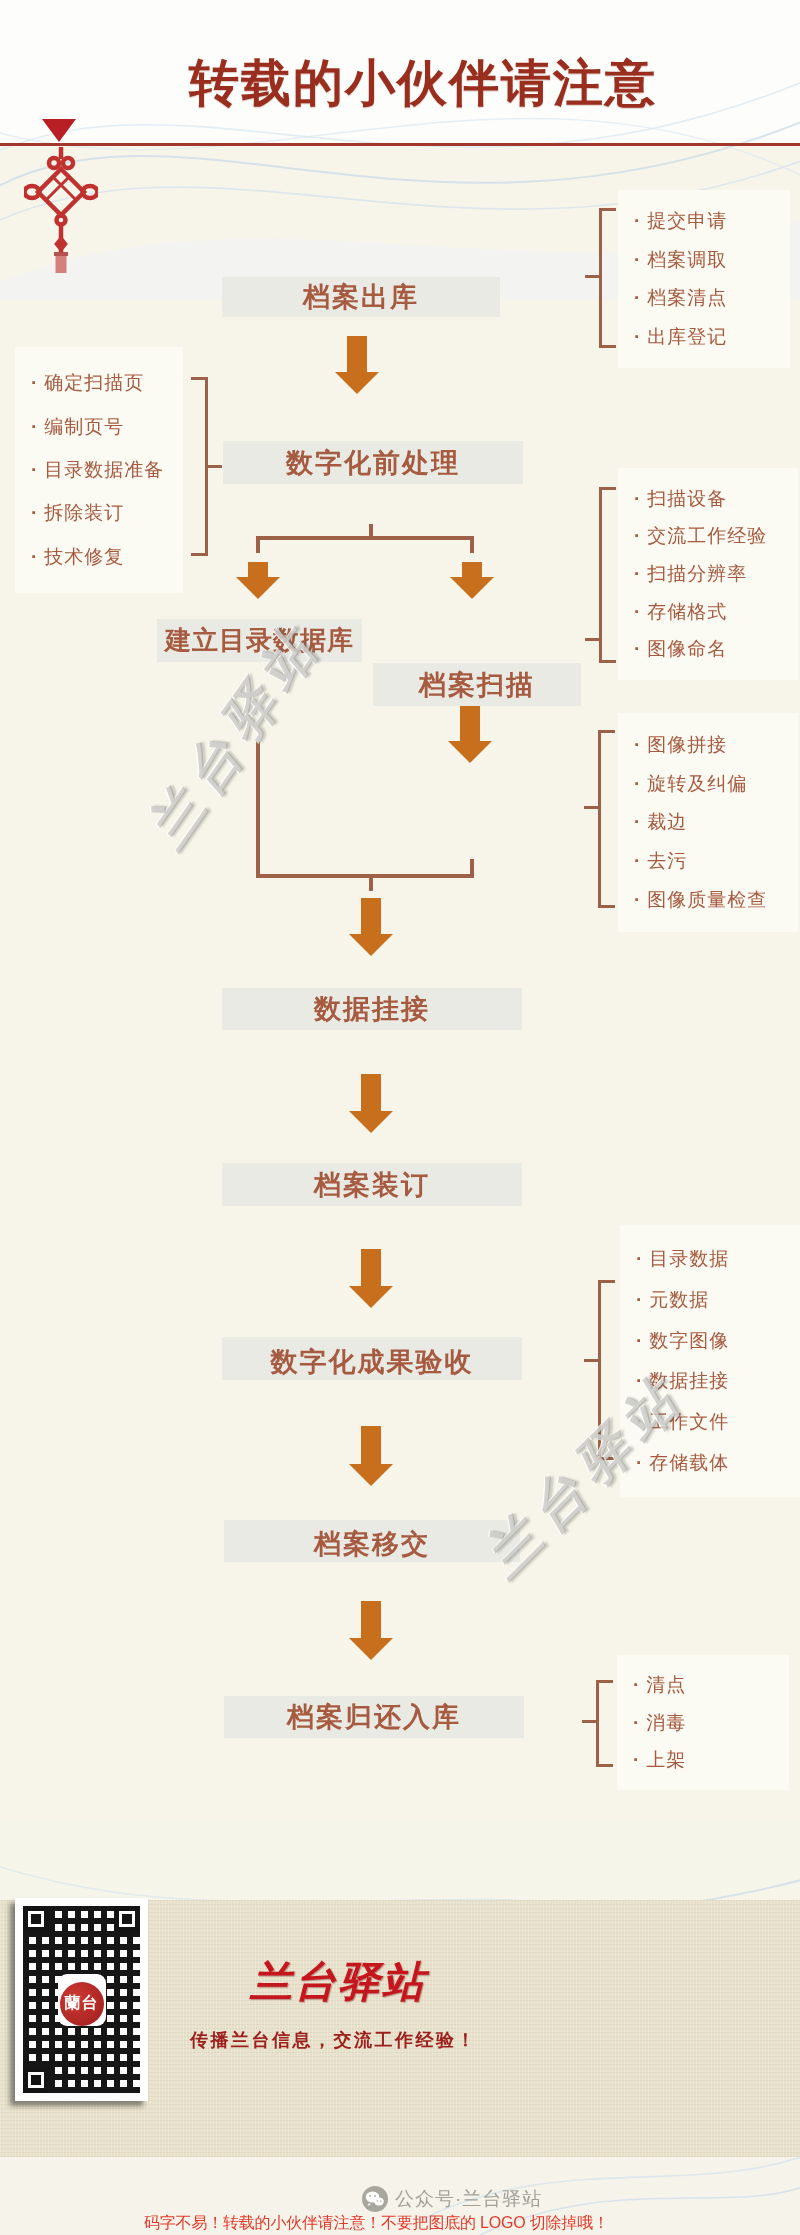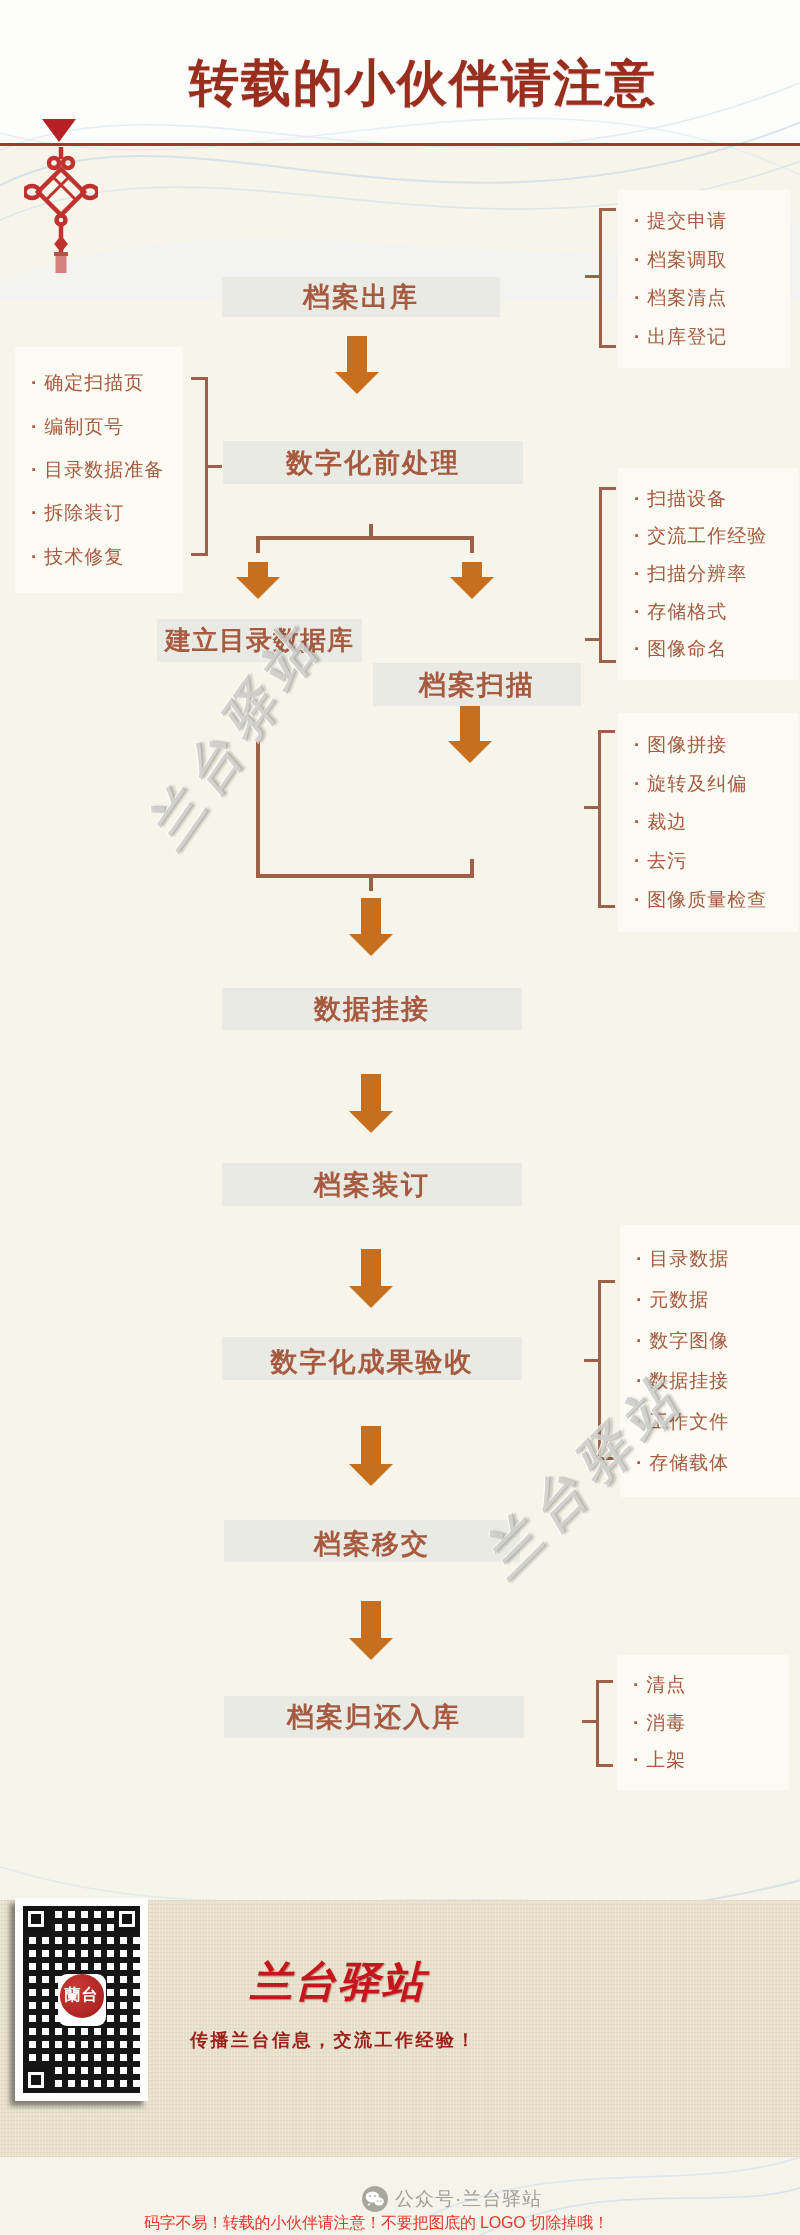--- a/index.html
+++ b/index.html
@@ -54,21 +54,21 @@
       repeating-linear-gradient(0deg,rgba(176,163,124,.14) 0 1px,transparent 1px 4px);z-index:1;}
   .qr{position:absolute;left:15px;top:1898px;width:133px;height:203px;background:#fff;
     box-shadow:-5px 5px 5px rgba(45,45,40,.55);padding:8px;box-sizing:border-box;z-index:4;}
   .qr-pattern{position:relative;width:100%;height:100%;background:#fff;
     background-image:repeating-linear-gradient(90deg,#161616 0 6px,transparent 6px 13px),
       repeating-linear-gradient(0deg,#161616 0 6px,#fff 6px 13px);}
   .finder{position:absolute;width:16px;height:16px;border:5px solid #141414;background:#fff;}
   .finder::after{content:"";position:absolute;inset:3px;background:#141414;}
   .f-tl{left:0;top:0;} .f-tr{right:0;top:0;} .f-bl{left:0;bottom:0;}
   .seal{position:absolute;left:50%;top:50%;transform:translate(-50%,-50%);width:48px;height:52px;
-    background:#fff;border-radius:9px;display:flex;align-items:flex-start;justify-content:center;}
+    background:#fff;border-radius:9px;display:flex;align-items:flex-end;justify-content:center;}
   .seal-circle{width:44px;height:44px;border-radius:50%;background:radial-gradient(circle at 35% 35%,#cd3a33,#9e1c1b);
     color:#fff;display:flex;align-items:center;justify-content:center;
     font-family:"Liberation Serif","DejaVu Serif",serif;font-weight:bold;font-size:16px;letter-spacing:1px;}
   .brand{position:absolute;left:248px;top:1954px;width:180px;text-align:center;z-index:4;
     font-family:"Liberation Serif","DejaVu Serif",serif;font-style:italic;font-weight:bold;
     font-size:42px;letter-spacing:2px;color:var(--brand-red);
     text-shadow:1px 1px 1px rgba(120,10,10,.4);white-space:nowrap;}
   .slogan{position:absolute;left:190px;top:2028px;z-index:4;font-family:"Liberation Serif","DejaVu Serif",serif;
     font-weight:bold;font-size:18px;letter-spacing:2.5px;color:var(--slogan-red);white-space:nowrap;}
   .account{position:absolute;left:362px;top:2186px;display:flex;align-items:center;gap:7px;z-index:4;}

